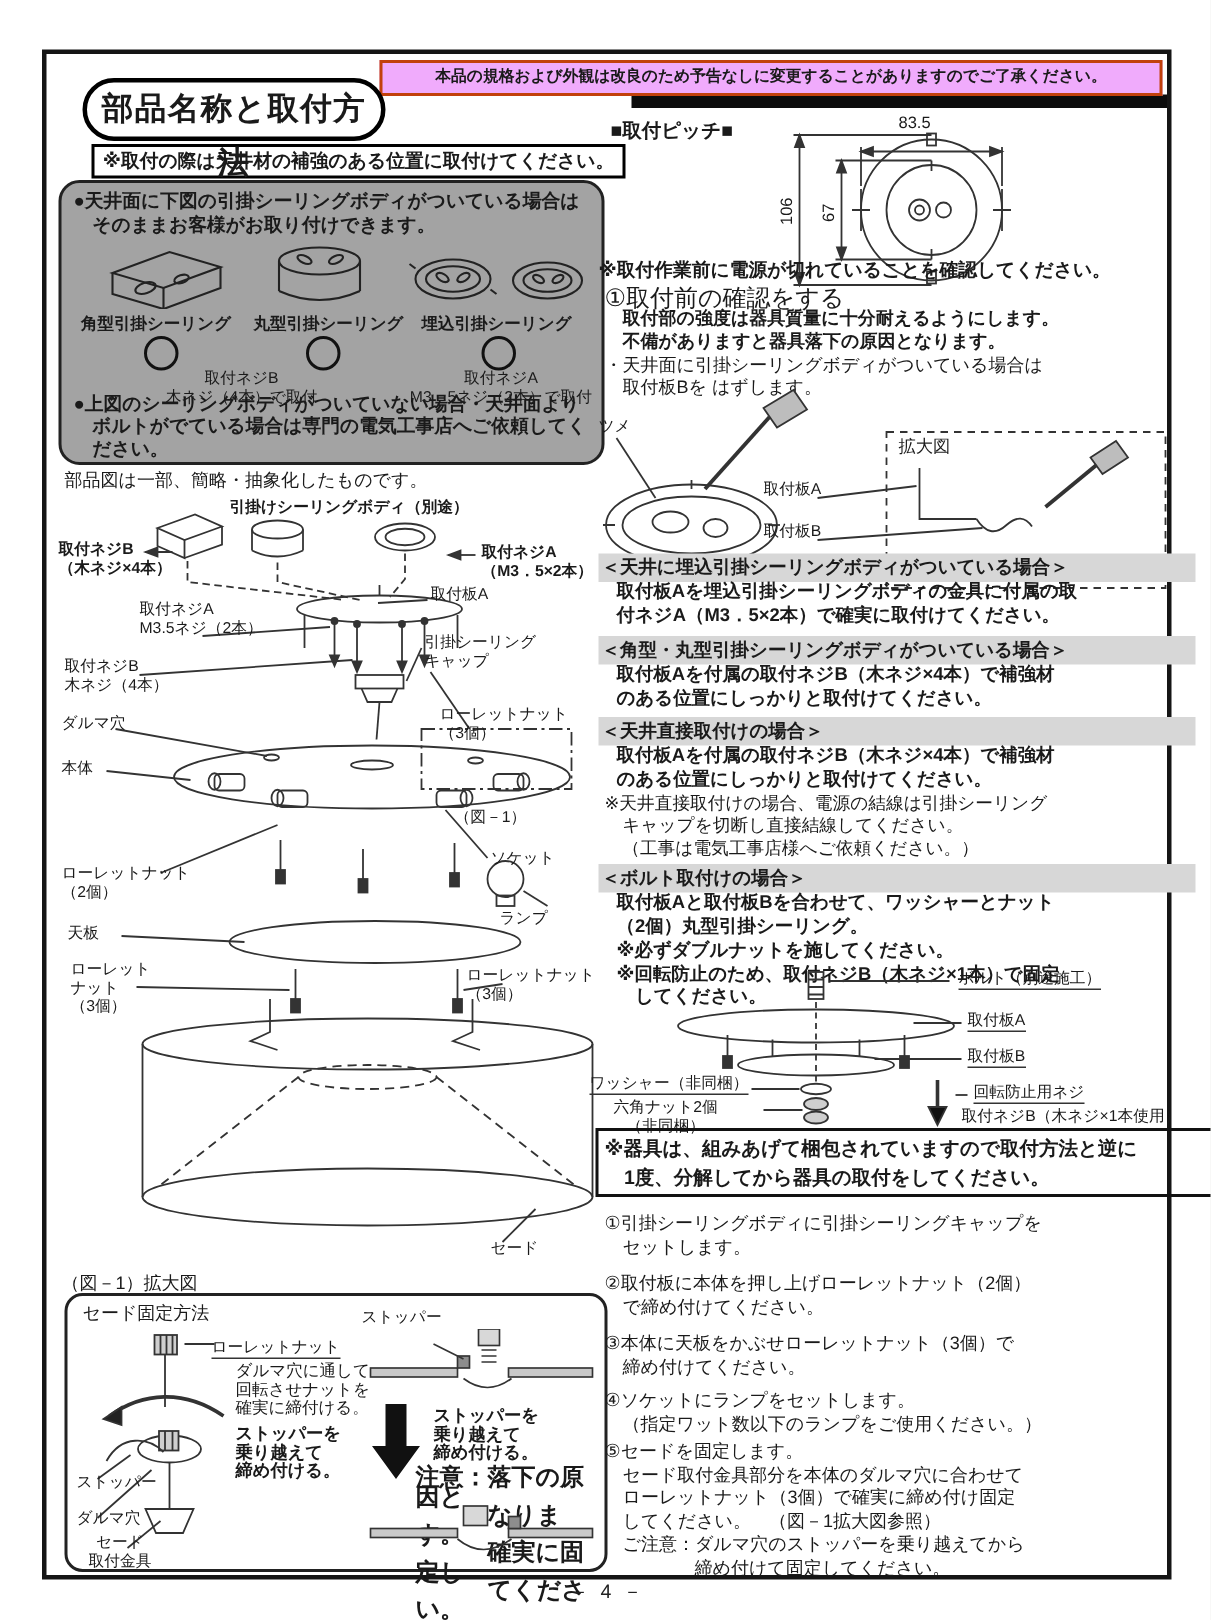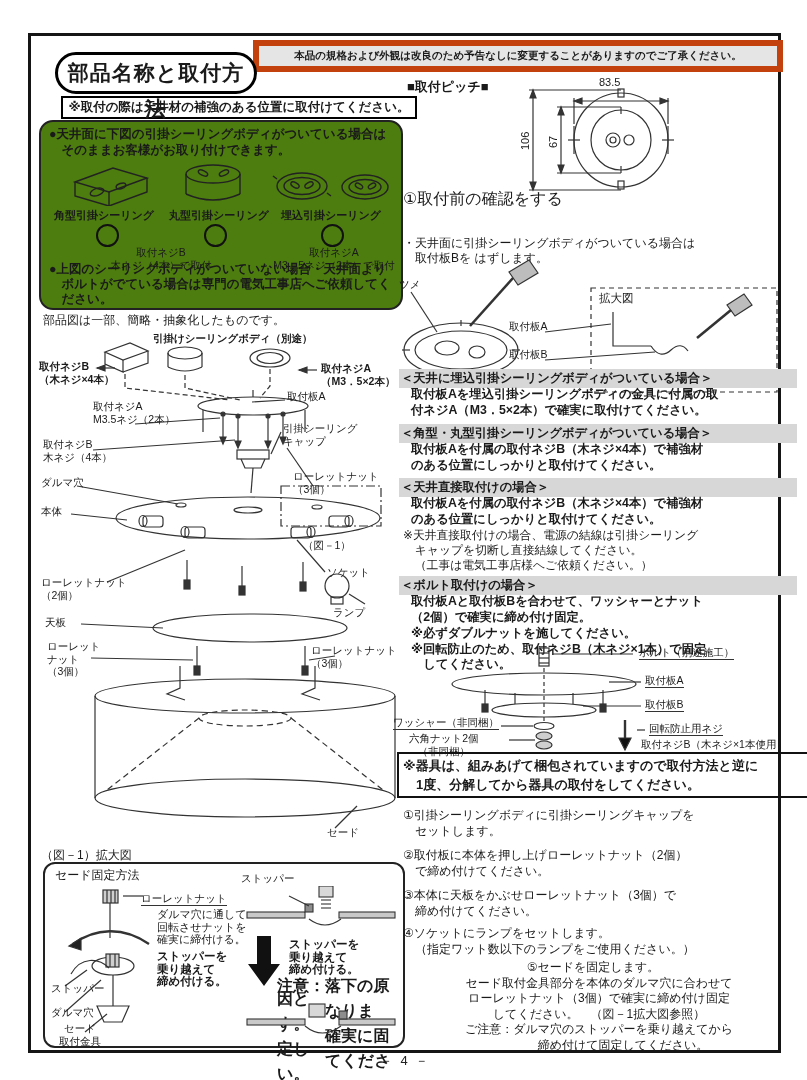--- a/index.html
+++ b/index.html
@@ -1,25 +1,25 @@
 <!DOCTYPE html>
 <html><head>
 <meta charset="utf-8">
 <style>
   html,body{margin:0;padding:0;background:#f4f4f2;}
   body{width:807px;height:1080px;position:relative;font-family:"Liberation Sans","DejaVu Sans",sans-serif;color:#1a1a1a;}
   .page{position:absolute;left:0;top:0;width:807px;height:1080px;background:#ffffff;}
   .frame{position:absolute;left:28px;top:33px;width:747px;height:1014px;border:3px solid #151515;background:#fff;}
   .abs{position:absolute;}
   [data-bind]{white-space:pre-line;}
-  .notice{left:222px;top:4px;width:518px;height:20px;border:6px solid #c2410c;font-size:10.5px;font-weight:700;text-align:center;line-height:19px;background:#e5e5e5;z-index:3;}
+  .notice{left:222px;top:4px;width:518px;height:20px;border:2px solid #c2410c;font-size:10.5px;font-weight:700;text-align:center;line-height:19px;background:#f0abfc;z-index:3;}
   .blackbar{left:390px;top:27px;width:357px;height:9px;background:#0c0c0c;}
   .title-bubble{left:24px;top:16px;width:196px;height:36px;border:3px solid #000;border-radius:22px;font-size:21px;font-weight:800;text-align:center;line-height:36px;letter-spacing:1px;background:#fff;z-index:4;}
   .subtitle{left:30px;top:60px;width:348px;border:2px solid #000;font-size:12.5px;font-weight:700;text-align:center;padding:1px 2px;background:#fff;}
-  .body-box{left:8px;top:84px;width:360px;height:186px;border:2.5px solid #222;border-radius:14px;background:#4d7c0f;}
+  .body-box{left:8px;top:84px;width:360px;height:186px;border:2.5px solid #222;border-radius:14px;background:#a3a3a3;}
   .bb-intro{left:8px;top:4px;width:345px;font-size:12.5px;font-weight:700;line-height:16px;}
   .type-label{font-size:11px;font-weight:700;text-align:center;width:110px;}
   .circ{width:19px;height:19px;border:2.5px solid #111;border-radius:50%;}
   .screwnote{font-size:10.5px;text-align:center;line-height:13px;}
   .bb-outro{left:8px;top:140px;width:345px;font-size:12.5px;font-weight:700;line-height:15px;}
   .diagram-note{left:12px;top:276px;width:330px;font-size:12px;}
   .exploded{left:4px;top:292px;width:366px;height:518px;}
   .lbl{font-size:10.5px;line-height:12.5px;}
   .lblb{font-size:10.5px;line-height:12.5px;font-weight:700;}
   .fig1-caption{left:10px;top:811px;font-size:12px;}
@@ -216,21 +216,21 @@
       <div class="abs lblb" style="left:286px;top:34px;" data-bind="left.exploded.screw_a1">取付ネジA
 （M3．5×2本）</div>
       <div class="abs lbl" style="left:252px;top:62px;" data-bind="left.exploded.plate_a">取付板A</div>
       <div class="abs lbl" style="left:58px;top:72px;" data-bind="left.exploded.screw_a2">取付ネジA
 M3.5ネジ（2本）</div>
       <div class="abs lbl" style="left:248px;top:94px;" data-bind="left.exploded.cap">引掛シーリング
 キャップ</div>
       <div class="abs lbl" style="left:8px;top:110px;" data-bind="left.exploded.screw_b2">取付ネジB
 木ネジ（4本）</div>
       <div class="abs lbl" style="left:6px;top:148px;" data-bind="left.exploded.daruma">ダルマ穴</div>
-      <div class="abs lbl" style="left:6px;top:178px;font-family:Liberation Serif, serif;" data-bind="left.exploded.body">本体</div>
+      <div class="abs lbl" style="left:6px;top:178px;" data-bind="left.exploded.body">本体</div>
       <div class="abs lbl" style="left:258px;top:142px;" data-bind="left.exploded.nut3_top">ローレットナット
 （3個）</div>
       <div class="abs lbl" style="left:268px;top:186px;margin-top:25px;" data-bind="left.exploded.fig_ref">（図－1）</div>
       <div class="abs lbl" style="left:292px;top:238px;" data-bind="left.exploded.socket">ソケット</div>
       <div class="abs lbl" style="left:6px;top:248px;" data-bind="left.exploded.nut2">ローレットナット
 （2個）</div>
       <div class="abs lbl" style="left:298px;top:278px;" data-bind="left.exploded.lamp">ランプ</div>
       <div class="abs lbl" style="left:10px;top:288px;" data-bind="left.exploded.top_plate">天板</div>
       <div class="abs lbl" style="left:12px;top:312px;" data-bind="left.exploded.nut3_left">ローレット
 ナット
@@ -349,21 +349,24 @@
           <line x1="90" y1="33" x2="90" y2="99"></line>
           <polygon points="90,33 87,41 93,41" fill="#333"></polygon>
             <polygon points="90,99 87,91 93,91" fill="#333"></polygon>
         </g>
       </svg>
       <div class="abs dimtxt" style="left:128px;top:2px;" data-bind="right.dim_w">83.5</div>
       <div class="abs dimtxt rot" style="left:48px;top:76px;" data-bind="right.dim_h1">106</div>
       <div class="abs dimtxt rot" style="left:76px;top:74px;" data-bind="right.dim_h2">67</div>
     </div>
 
+    <div class="abs warn" data-bind="right.warn">※取付作業前に電源が切れていることを確認してください。</div>
     <div class="abs chk-title" data-bind="right.check_title">①取付前の確認をする</div>
+    <div class="abs chk-b" data-bind="right.check_bold">取付部の強度は器具質量に十分耐えるようにします。
+不備がありますと器具落下の原因となります。</div>
     <div class="abs chk-note" data-bind="right.check_note">・天井面に引掛シーリングボディがついている場合は
 　取付板Bを はずします。</div>
 
     <div class="abs tume-area">
       <svg width="405" height="150" viewBox="0 0 405 150">
         <g fill="none" stroke="#333" stroke-width="1.2">
           <ellipse cx="64" cy="100" rx="57" ry="27"></ellipse>
           <ellipse cx="64" cy="100" rx="46" ry="19"></ellipse>
           <ellipse cx="50" cy="98" rx="12" ry="7"></ellipse>
           <ellipse cx="80" cy="102" rx="8" ry="6"></ellipse>
@@ -399,21 +402,21 @@
 
     <div class="abs sec-head" style="top:442px;" data-bind="right.sections.2.heading">＜天井直接取付けの場合＞</div>
     <div class="abs sec-body" style="top:460px;" data-bind="right.sections.2.body">取付板Aを付属の取付ネジB（木ネジ×4本）で補強材
 のある位置にしっかりと取付けてください。</div>
     <div class="abs sec-head" style="top:540px;" data-bind="right.sections.3.heading">＜ボルト取付けの場合＞</div>
 
     <div class="abs sec-note" style="top:492px;" data-bind="right.sections.2.note">※天井直接取付けの場合、電源の結線は引掛シーリング
 　キャップを切断し直接結線してください。
 　（工事は電気工事店様へご依頼ください。）</div>
     <div class="abs sec-body" style="top:558px;" data-bind="right.sections.3.body">取付板Aと取付板Bを合わせて、ワッシャーとナット
-（2個）で確実に締め付け固定。</div>
+（2個）丸型引掛シーリング。</div>
     <div class="abs sec-body" style="top:590px;font-weight:700;" data-bind="right.sections.3.note">※必ずダブルナットを施してください。
 ※回転防止のため、取付ネジB（木ネジ×1本）で固定
 　してください。</div>
 
     <div class="abs bolt-area">
       <svg width="405" height="108" viewBox="0 0 405 108">
         <g fill="none" stroke="#333" stroke-width="1.2">
           <rect x="146" y="2" width="10" height="18"></rect>
             <line x1="146" y1="7" x2="156" y2="7"></line>
             <line x1="146" y1="12" x2="156" y2="12"></line>
@@ -458,21 +461,21 @@
 　1度、分解してから器具の取付をしてください。</div>
 
     <div class="abs step" style="top:772px;" data-bind="right.steps.0">①引掛シーリングボディに引掛シーリングキャップを
 　セットします。</div>
     <div class="abs step" style="top:812px;" data-bind="right.steps.1">②取付板に本体を押し上げローレットナット（2個）
 　で締め付けてください。</div>
     <div class="abs step" style="top:852px;" data-bind="right.steps.2">③本体に天板をかぶせローレットナット（3個）で
 　締め付けてください。</div>
     <div class="abs step" style="top:890px;" data-bind="right.steps.3">④ソケットにランプをセットします。
 　（指定ワット数以下のランプをご使用ください。）</div>
-    <div class="abs step" style="top:924px;text-align:center;" data-bind="right.steps.4">⑤セードを固定します。
+    <div class="abs step" style="top:924px;" data-bind="right.steps.4">⑤セードを固定します。
 　セード取付金具部分を本体のダルマ穴に合わせて
 　ローレットナット（3個）で確実に締め付け固定
 　してください。　（図－1拡大図参照）
 　ご注意：ダルマ穴のストッパーを乗り越えてから
 　　　　　締め付けて固定してください。</div>
 
   </div>
 
   <div class="footer" data-bind="footer.page">－ 4 －</div>
 </div>

